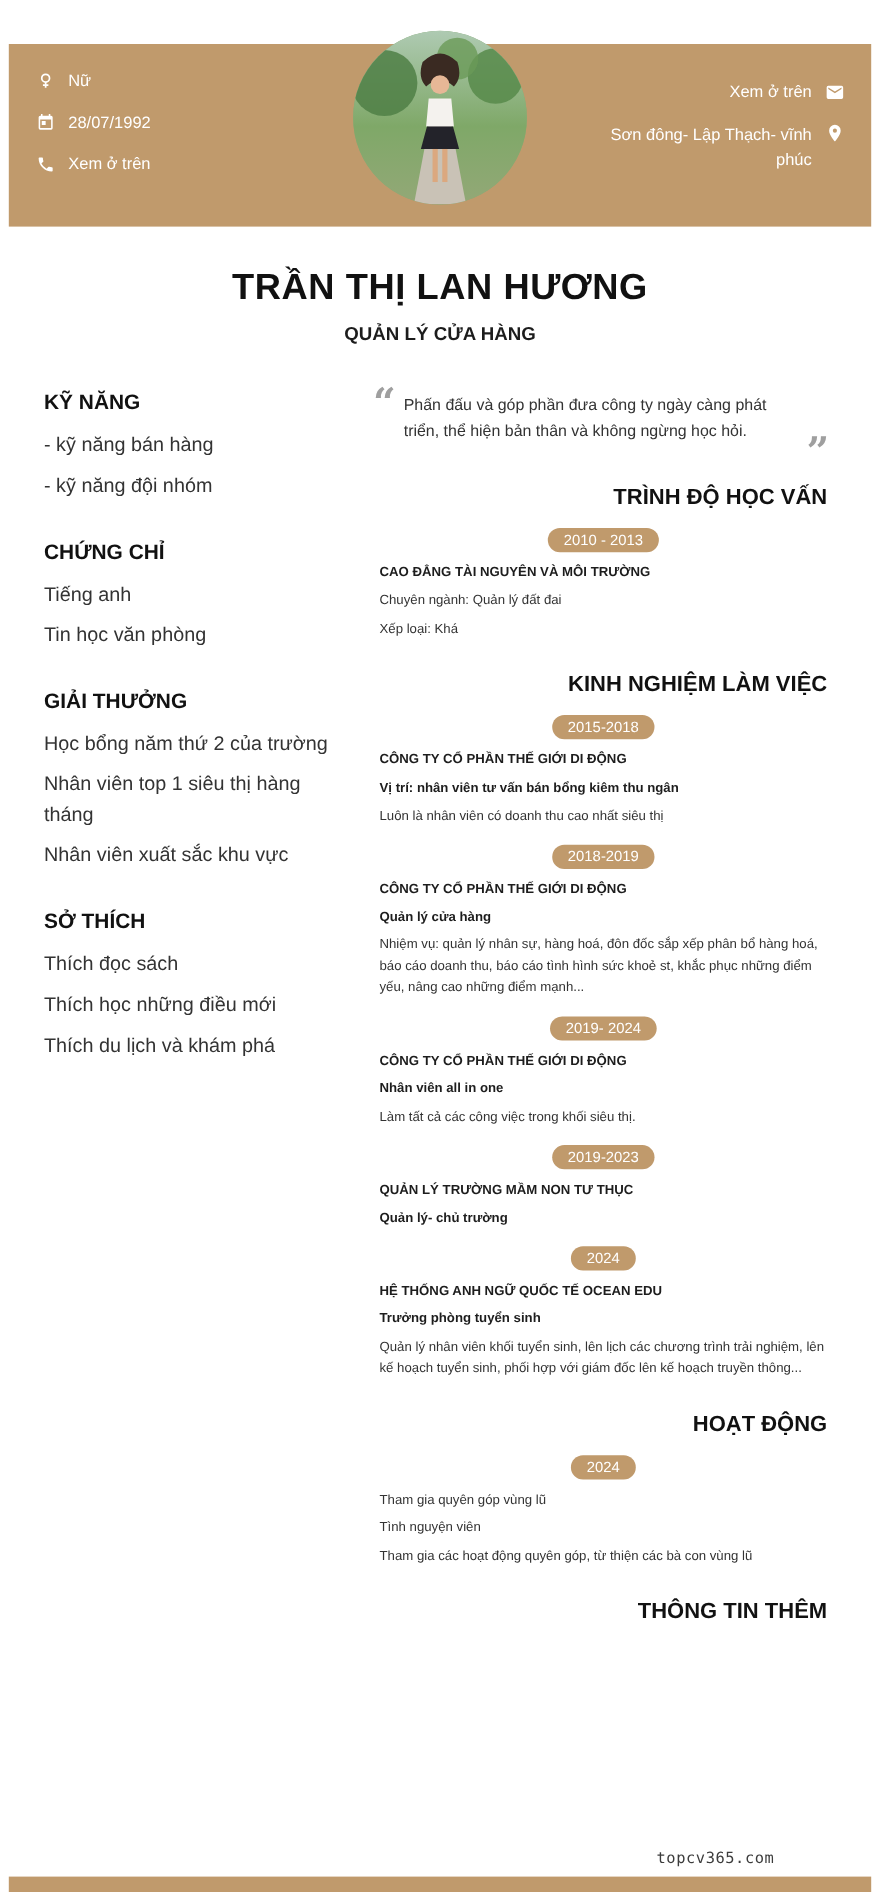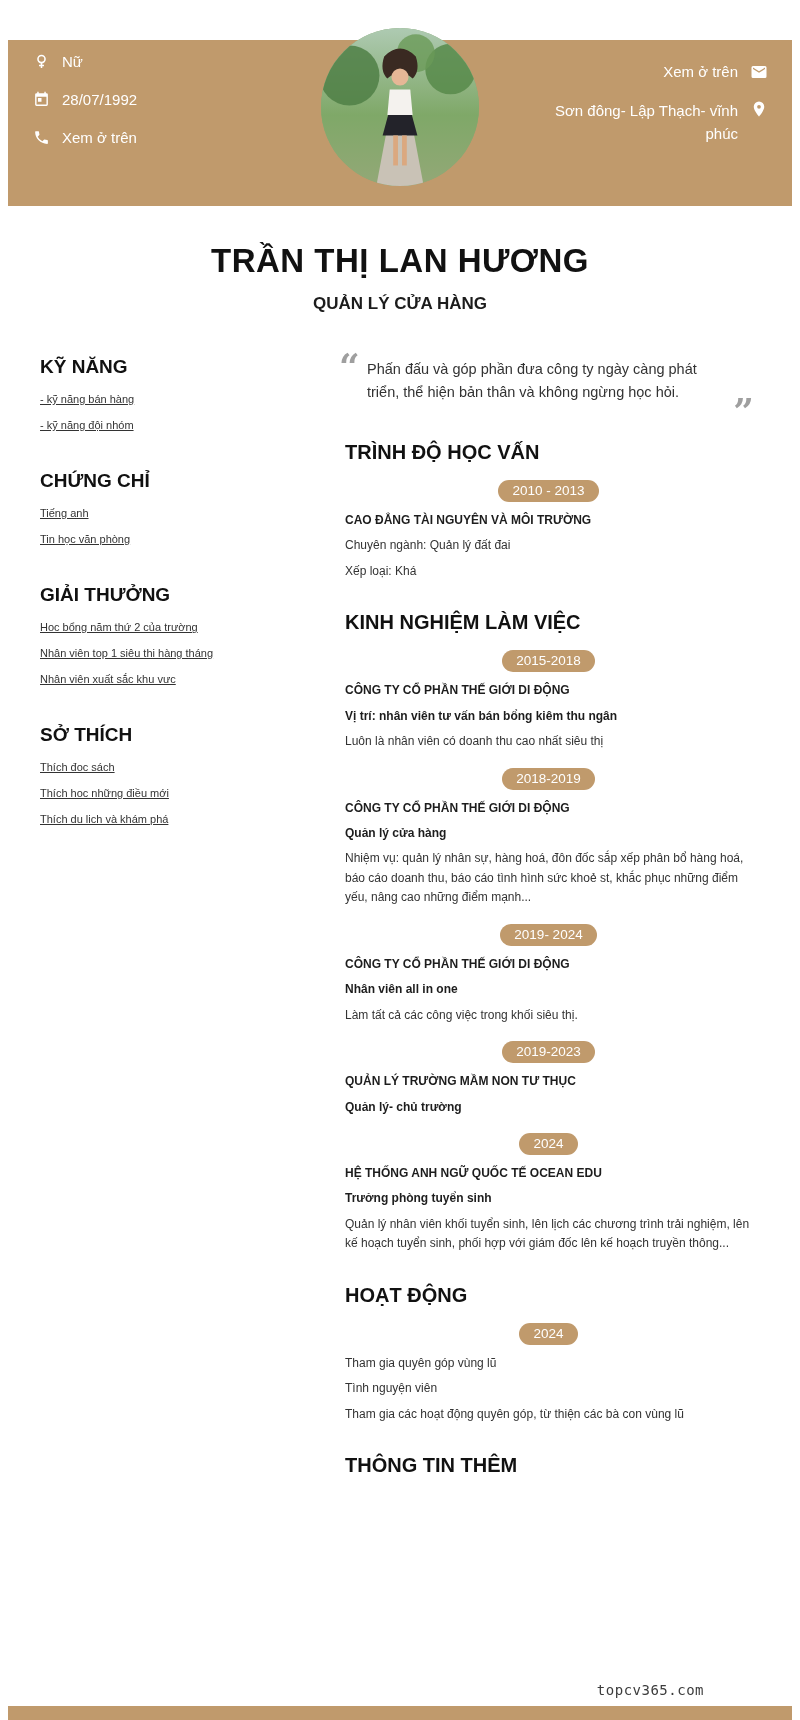--- a/index.html
+++ b/index.html
@@ -15,21 +15,21 @@
     font-family:"Liberation Sans", sans-serif;color:var(--text);
     position:relative;overflow:hidden;
   }
   .page{position:relative;width:800px;height:1720px;}
 
   
   .band{
     position:absolute;top:40px;left:8px;right:8px;height:166px;
     background:var(--accent);color:#fff;
     display:flex;justify-content:space-between;
-    padding:12px 24px;
+    padding:24px 24px;
   }
   .hleft{display:flex;flex-direction:column;gap:19px;}
   .hright{display:flex;flex-direction:column;gap:18px;align-items:flex-end;text-align:right;margin-top:10px;}
   .hrow{display:flex;align-items:center;gap:11px;font-size:15px;}
   .hrow.addr{align-items:flex-start;}
   .hrow .icn{display:inline-flex;flex:none;align-items:center;justify-content:center;width:19px;height:19px;}
   .addr-text{max-width:200px;line-height:1.55;}
 
   .photo{
     position:absolute;top:28px;left:50%;margin-left:-79px;
@@ -46,34 +46,34 @@
   }
   .subtitle{margin-top:14px;text-align:center;font-size:17px;font-weight:700;color:#1c1c1c;}
 
   .cols{display:flex;gap:40px;margin-top:42px;padding:0 48px 0 40px;}
   .col-left{width:265px;flex:none;}
   .col-right{flex:1;min-width:0;}
 
   
   .side-section + .side-section{margin-top:36px;}
   .side-section h3{margin:0 0 13px;font-size:19px;font-weight:700;color:var(--heading);}
-  .side-section p{margin:0 0 9px;font-size:11px;line-height:1.55;text-decoration:underline;}
+  .side-section p{margin:0 0 9px;font-size:18px;line-height:1.55;}
 
   
   .quote{position:relative;padding:2px 28px 6px 22px;font-size:14.5px;line-height:1.62;}
   .qmark{
     position:absolute;font-family:"DejaVu Serif", serif;font-weight:bold;
     font-size:36px;line-height:1;color:var(--quote-mark);
   }
   .qopen{left:-6px;top:-8px;}
   .qclose{right:-2px;bottom:-18px;}
 
   
   h2{
-    text-align:left;font-size:20px;font-weight:700;color:var(--heading);
+    text-align:right;font-size:20px;font-weight:700;color:var(--heading);
     margin:30px 0 10px;
   }
   .badge-row{text-align:center;margin:16px 0 9px;}
   .badge{
     display:inline-block;background:var(--accent);color:#fff;
     font-size:13.5px;padding:3px 14px 4px;border-radius:12px;
   }
   .entry{margin-bottom:12px;}
   .entry p{margin:0 0 6px;font-size:12px;line-height:1.62;}
   .org{font-weight:700;color:#1d1d1d;}

